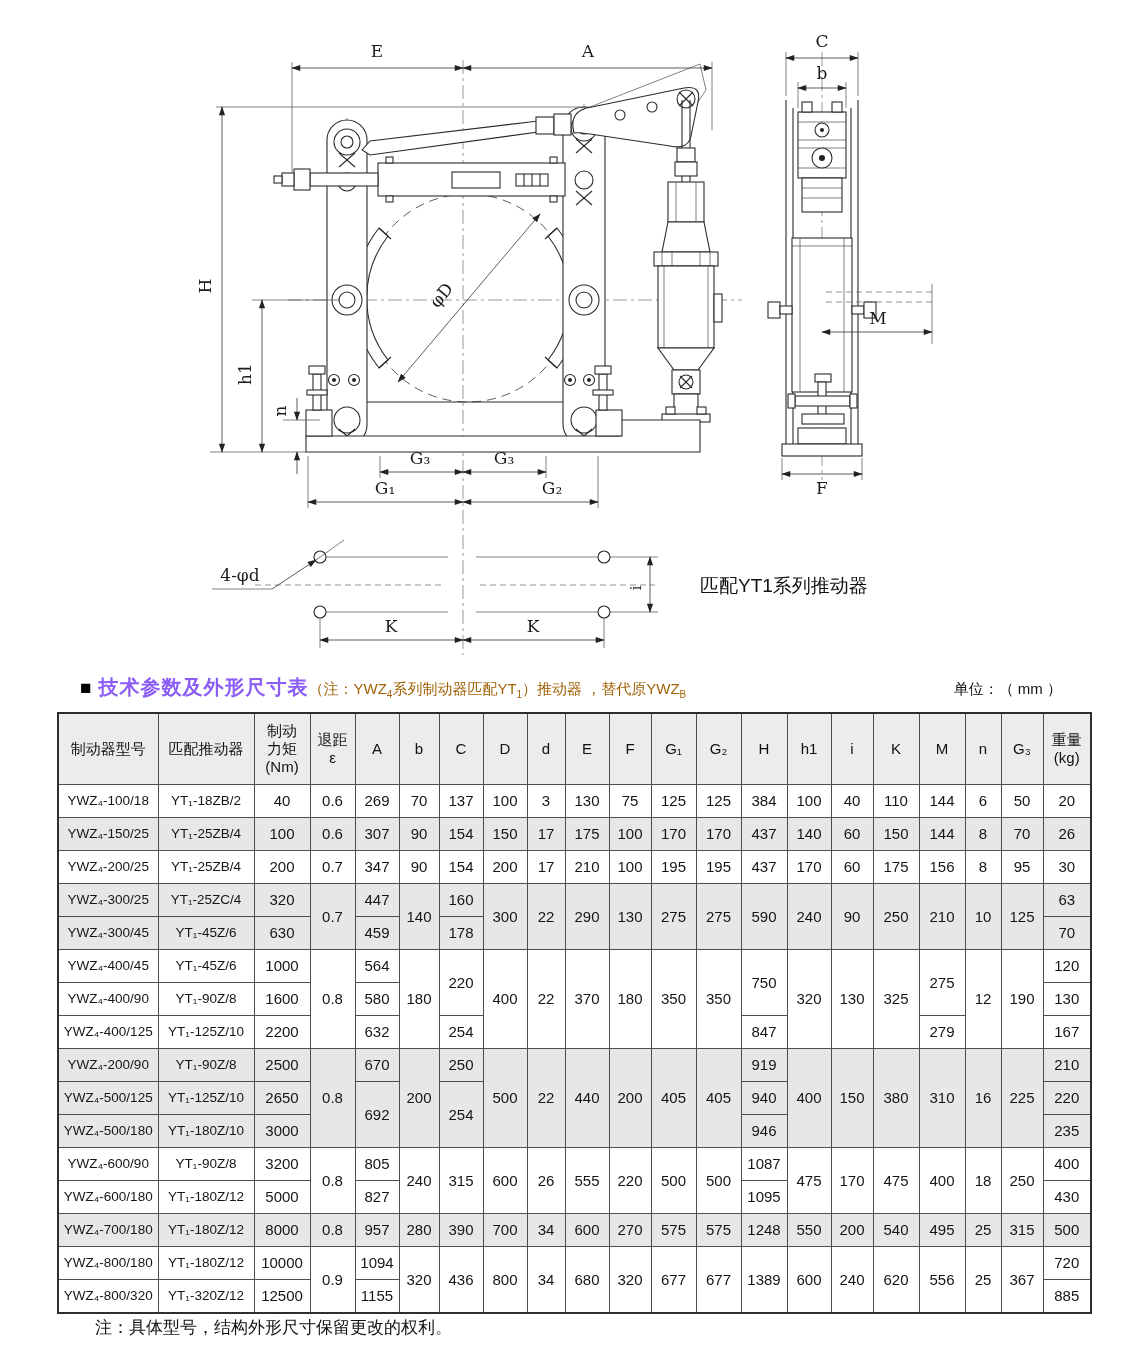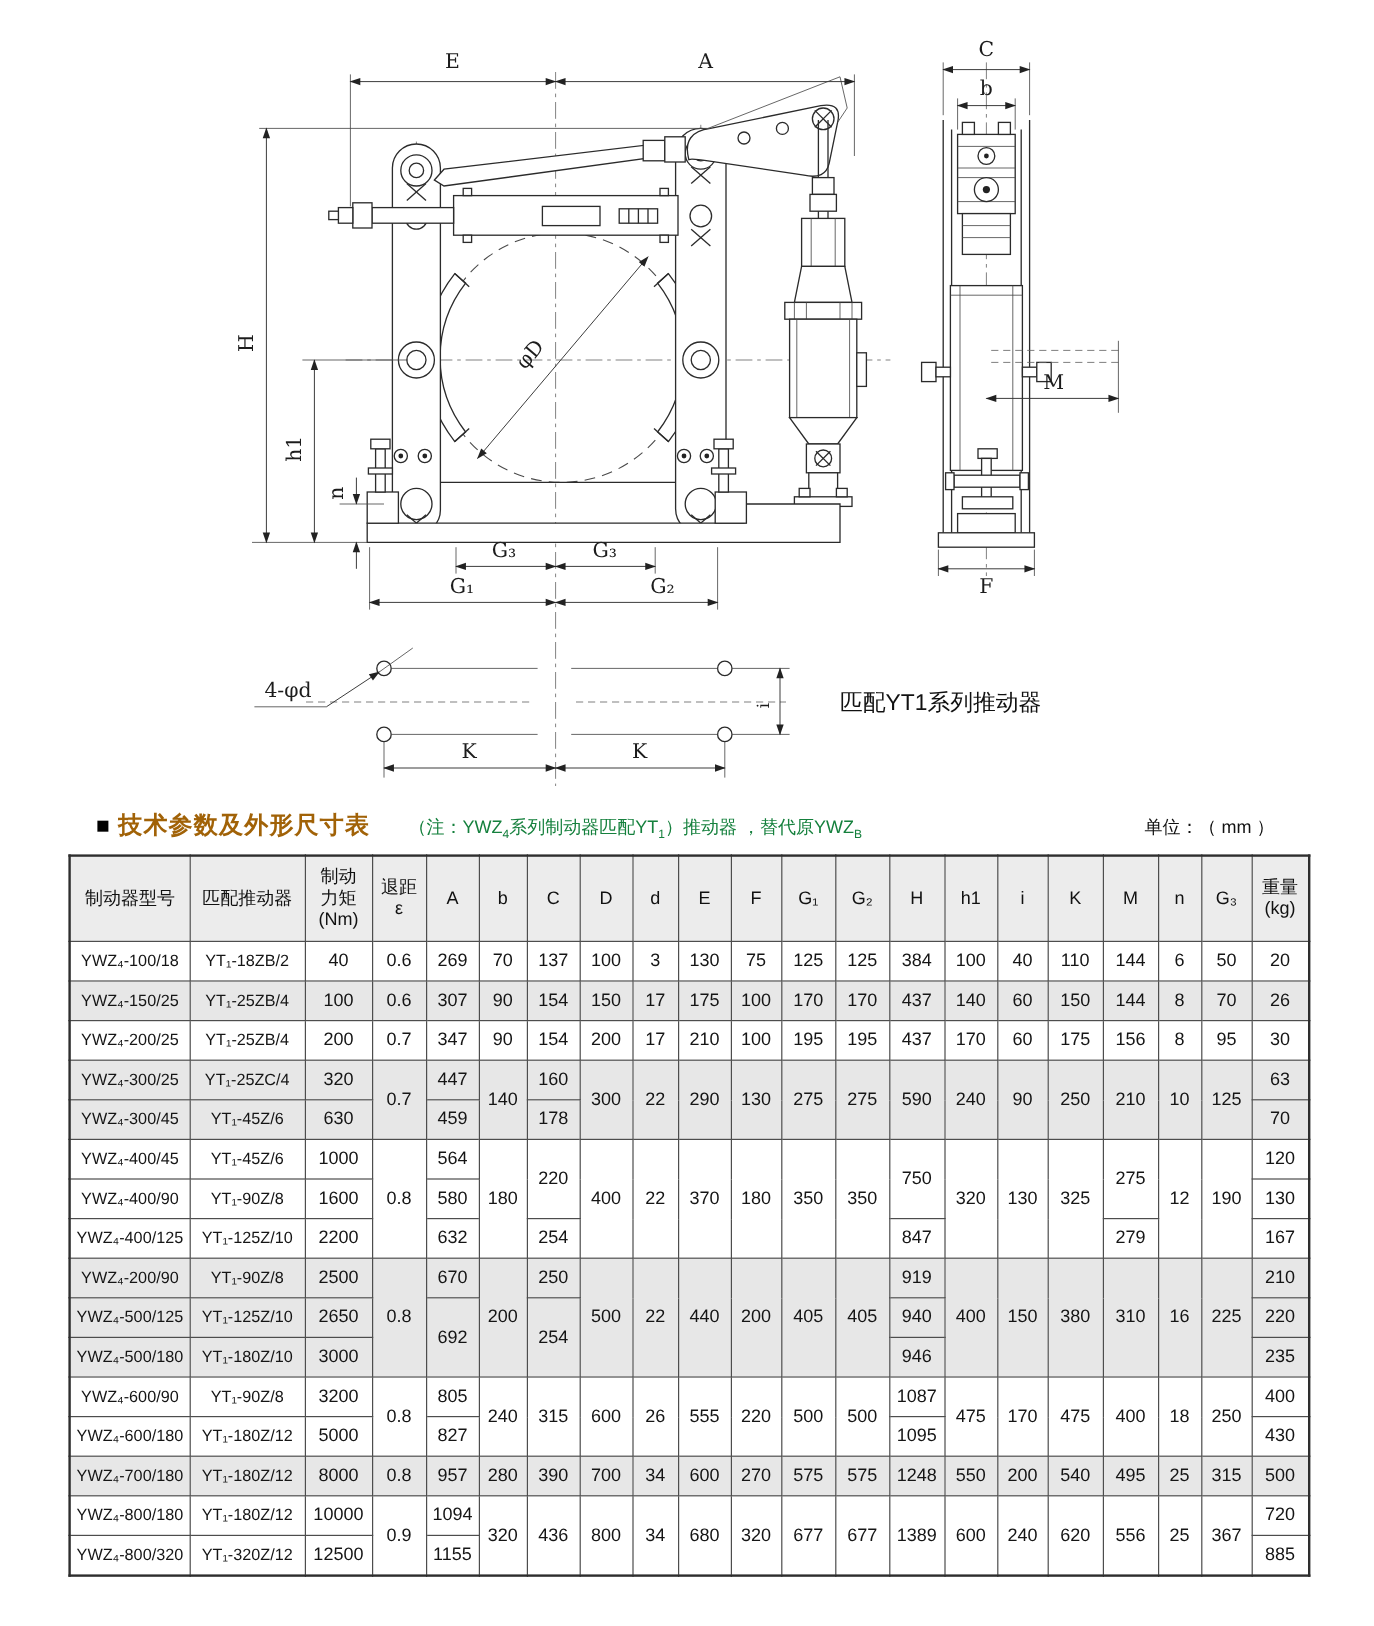--- a/index.html
+++ b/index.html
@@ -16,22 +16,22 @@
   .dash{stroke:#4a4a4a;stroke-width:0.9;stroke-dasharray:9 6;fill:none;}
   .diml{stroke:#333;stroke-width:0.8;fill:none;}
   .dashthin{stroke:#666;stroke-width:0.7;stroke-dasharray:6 4;fill:none;}
   text.dim{font-family:"DejaVu Serif","Liberation Serif",serif;font-size:17px;fill:#1c1c1c;text-anchor:middle;}
   text.dimsm{font-family:"DejaVu Serif","Liberation Serif",serif;font-size:14px;fill:#1c1c1c;text-anchor:middle;}
   text.cjk{font-family:"Liberation Sans","DejaVu Sans",sans-serif;font-size:19px;fill:#111;text-anchor:start;}
 
   
   .titlebar{position:absolute;left:80px;top:674px;width:1012px;display:flex;align-items:baseline;white-space:nowrap;}
   .titlebar .bullet{font-size:19px;margin-right:7px;color:#000;}
-  .titlebar .main{font-size:20px;font-weight:bold;letter-spacing:1px;margin-right:32px;color:#a16207;}
-  .titlebar .note{font-size:15px;color:#15803d;}
+  .titlebar .main{font-size:20px;font-weight:bold;letter-spacing:1px;margin-right:0;color:#8b5cf6;}
+  .titlebar .note{font-size:15px;color:#a16207;}
   .titlebar .note sub{font-size:10px;}
   .titlebar .unit{margin-left:auto;margin-right:30px;font-size:15px;color:#111;text-align:center;}
 
   
   table.spec{position:absolute;left:57px;top:712px;width:1033px;border-collapse:collapse;
              table-layout:fixed;border:2px solid #2e2e2e;background:#fff;}
   table.spec th,table.spec td{border:1px solid #4d4d4d;text-align:center;vertical-align:middle;
              padding:0;overflow:hidden;}
   table.spec thead th{height:70px;font-weight:normal;font-size:15px;line-height:1.18;
              white-space:pre-line;background:#ececec;color:#111;}
@@ -631,13 +631,14 @@
         <tr>
           <td>YWZ₄-800/320</td>
           <td>YT₁-320Z/12</td>
           <td>12500</td>
           <td>1155</td>
           <td>885</td>
         </tr>
       </tbody>
     </table>
 
+  <div class="footnote">注：具体型号，结构外形尺寸保留更改的权利。</div>
 </div>
 
 </body></html>

